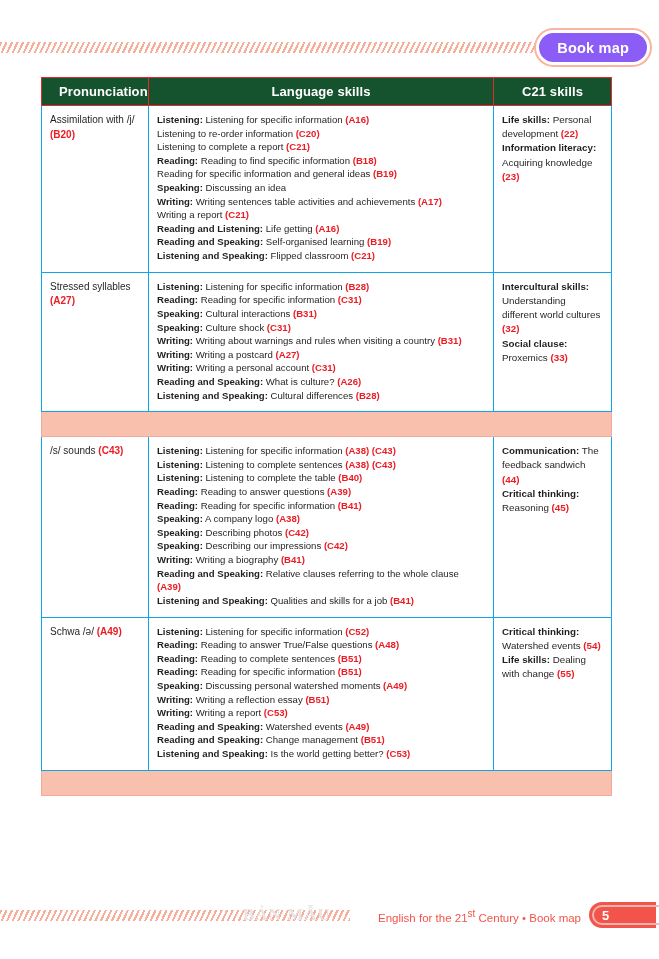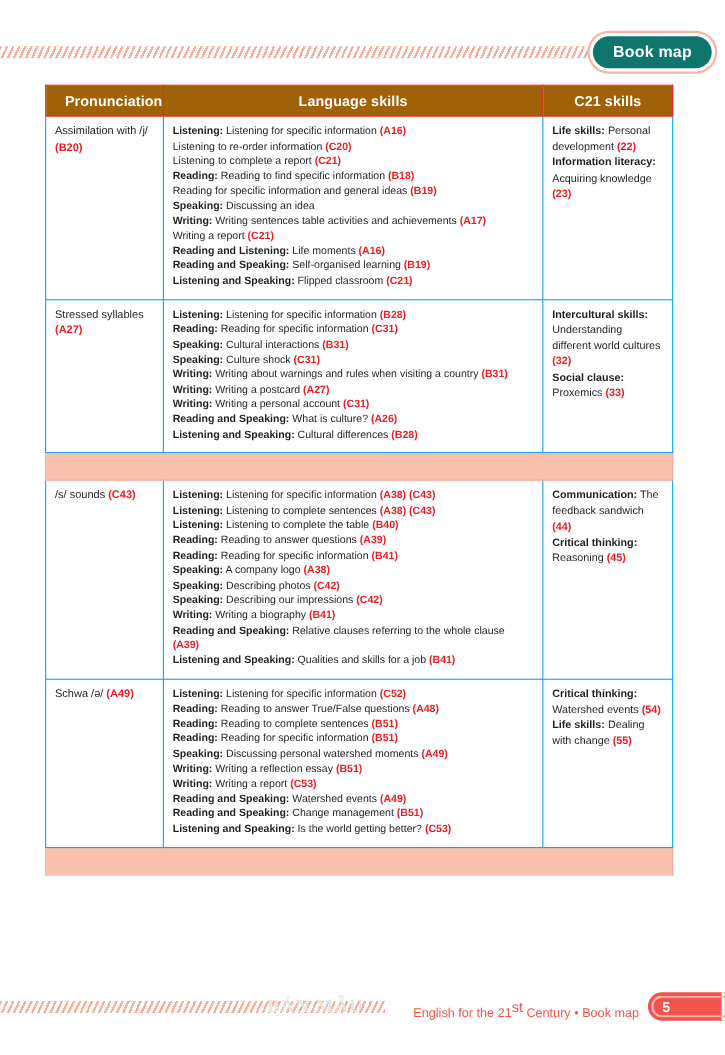--- a/index.html
+++ b/index.html
@@ -29,21 +29,21 @@
   .hatch-top { left: 0; top: 42px; width: 570px; }
   .hatch-bottom { left: 0; top: 910px; width: 350px; }
 
   
   .tab-bookmap {
     position: absolute;
     right: 12px; top: 33px;
     height: 29px;
     padding: 0 18px;
     display: flex; align-items: center; justify-content: flex-start;
-    background: #0f766e;
+    background: #8b5cf6;
     color: #ffffff;
     font-size: 14.5px;
     font-weight: 700;
     letter-spacing: .2px;
     border-radius: 15px;
     box-shadow: 0 0 0 3px #ffffff, 0 0 0 5px #f9b4a2;
   }
 
   
   .booktable {
@@ -51,21 +51,21 @@
     left: 41px; top: 77px;
     width: 570px;
     border-collapse: collapse;
     table-layout: fixed;
   }
   .booktable col.c1 { width: 107px; }
   .booktable col.c2 { width: 345px; }
   .booktable col.c3 { width: 118px; }
 
   .booktable th {
-    background: #a16207;
+    background: #14532d;
     color: #ffffff;
     font-size: 13px;
     font-weight: 700;
     padding: 6px 17px;
     text-align: center;
     border: 1px solid #e8262e;
     letter-spacing: .1px;
   }
   .booktable td {
     border: 1px solid #0ea5e9;
@@ -101,21 +101,21 @@
     user-select: none;
     font-family: Liberation Serif, serif;
   }
   .footer-text {
     position: absolute;
     right: 78px; top: 908px;
     font-size: 11.5px;
     color: #f2544c;
     white-space: nowrap;
   }
-  .footer-text sup { font-size: 13px; vertical-align: super; }
+  .footer-text sup { font-size: 10px; vertical-align: super; }
   .page-badge {
     position: absolute;
     right: 0; top: 902px;
     width: 70px; height: 26px;
     background: #f2544c;
     border-radius: 13px 0 0 13px;
     box-shadow: -3px 0 0 0 #ffffff inset;
     display: flex; align-items: center;
     padding-left: 13px;
   }
@@ -166,21 +166,21 @@
           </td>
           <td class="col-lang">
             <span class="line"><span class="lbl">Listening:</span><span> Listening for specific information </span><span class="ref">(A16)</span></span>
             <span class="line"><span>Listening to re-order information </span><span class="ref">(C20)</span></span>
             <span class="line"><span>Listening to complete a report </span><span class="ref">(C21)</span></span>
             <span class="line"><span class="lbl">Reading:</span><span> Reading to find specific information </span><span class="ref">(B18)</span></span>
             <span class="line"><span>Reading for specific information and general ideas </span><span class="ref">(B19)</span></span>
             <span class="line"><span class="lbl">Speaking:</span><span> Discussing an idea</span></span>
             <span class="line"><span class="lbl">Writing:</span><span> Writing sentences table activities and achievements </span><span class="ref">(A17)</span></span>
             <span class="line"><span>Writing a report </span><span class="ref">(C21)</span></span>
-            <span class="line"><span class="lbl">Reading and Listening:</span><span> Life moments </span><span class="ref">(A16)</span></span>
+            <span class="line"><span class="lbl">Reading and Listening:</span><span> Life getting </span><span class="ref">(A16)</span></span>
             <span class="line"><span class="lbl">Reading and Speaking:</span><span> Self-organised learning </span><span class="ref">(B19)</span></span>
             <span class="line"><span class="lbl">Listening and Speaking:</span><span> Flipped classroom </span><span class="ref">(C21)</span></span>
           </td>
           <td class="col-c21">
             <span class="line"><span class="lbl">Life skills:</span><span> Personal development </span><span class="ref">(22)</span></span>
             <span class="line"><span class="lbl">Information literacy:</span><span> Acquiring knowledge </span><span class="ref">(23)</span></span>
           </td>
         </tr>
         <tr>
           <td class="col-pron">

